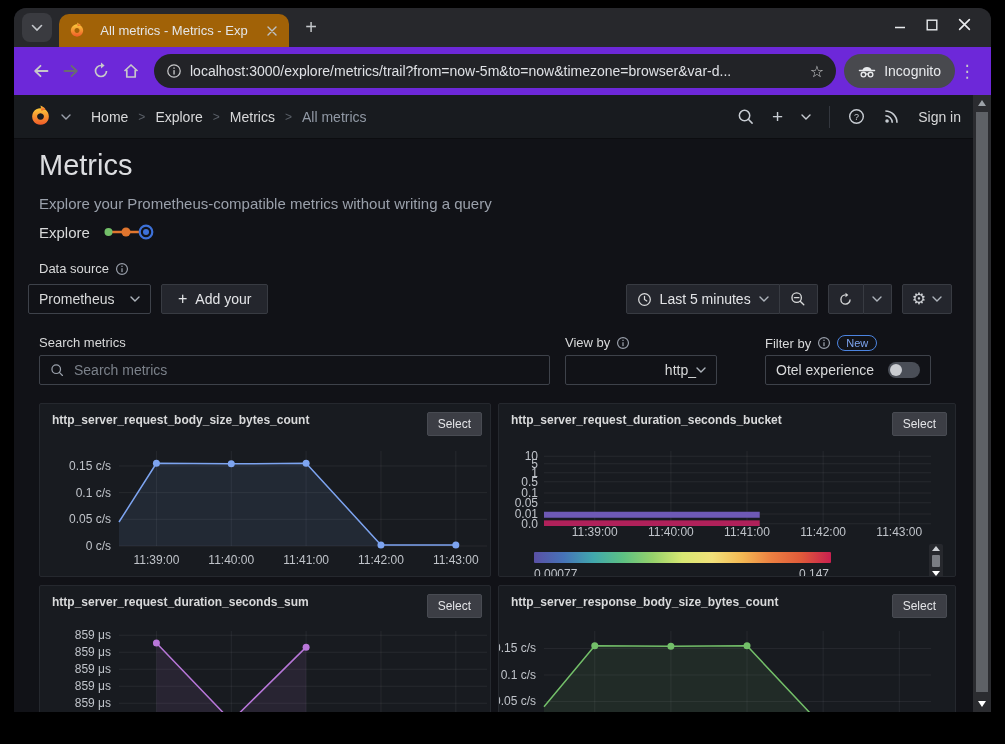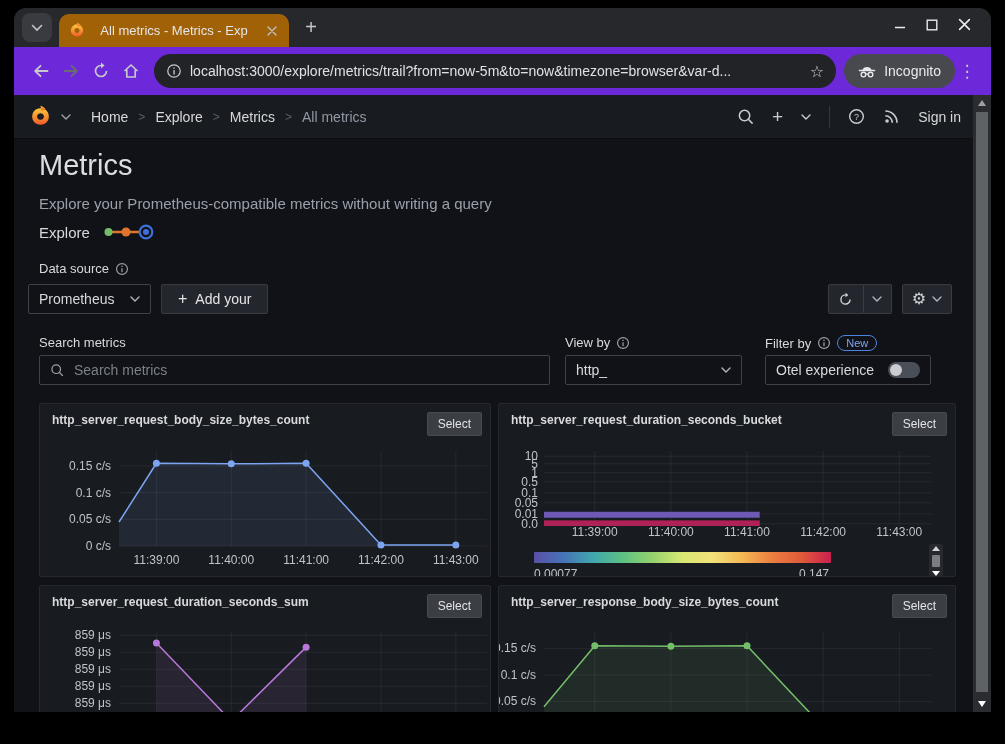--- a/index.html
+++ b/index.html
@@ -54,21 +54,21 @@
   .rf-main{width:36px;justify-content:center;border-radius:2px 0 0 2px;}
   .rf-chev{width:28px;justify-content:center;border-left:none;border-radius:0 2px 2px 0;}
   .settings-btn{padding:0 9px;gap:6px;}
   .gear{font-size:16px;color:#cfd2d6;line-height:1;}
 
   .search-label{position:absolute;left:25px;top:196px;}
   .search-input{position:absolute;left:25px;top:216px;width:511px;padding:0 10px;gap:8px;}
   .search-input input{background:transparent;border:none;outline:none;color:#d8d9da;font-size:14px;flex:1;font-family:inherit;}
   .search-input input::placeholder{color:#7b818a;}
   .viewby-label{position:absolute;left:551px;top:196px;}
-  .viewby-select{position:absolute;left:551px;top:216px;width:177px;padding:0 10px;justify-content:space-between;cursor:pointer;}
+  .viewby-select{position:absolute;left:551px;top:216px;width:152px;padding:0 10px;justify-content:flex-end;cursor:pointer;}
   .filterby-label{position:absolute;left:751px;top:196px;}
   .newbadge{border:1px solid #4c84e0;color:#7da4f0;font-size:11px;border-radius:9px;padding:1px 8px;font-weight:500;text-align:right;}
   .otel-box{position:absolute;left:751px;top:216px;width:166px;padding:0 10px;justify-content:space-between;}
   .toggle{width:32px;height:16px;border-radius:9px;background:#4a4e57;position:relative;cursor:pointer;}
   .toggle .knob{position:absolute;left:2px;top:2px;width:12px;height:12px;border-radius:50%;background:#caccd1;}
 
   
   .panels{position:absolute;left:25px;top:264px;display:grid;grid-template-columns:452px 458px;grid-auto-rows:174px;gap:8px 7px;}
   .panel{position:relative;background:#181b20;border:1px solid #25282e;border-radius:2px;box-sizing:border-box;overflow:hidden;}
   .panel-title{position:absolute;left:12px;top:9px;font-size:12px;font-weight:600;color:#d8d9da;white-space:nowrap;}
@@ -267,20 +267,39 @@
         <span>Prometheus</span>
         <svg width="10" height="6" viewBox="0 0 10 6">
             <polyline points="1,1 5,5 9,1" fill="none" stroke="#aeb4bc" stroke-width="1.4" stroke-linecap="round"></polyline>
           </svg>
       </div>
       <div class="gbtn addlabel">
         <span style="font-size:16px;line-height:1;">+</span>
         <span>Add your</span>
       </div>
       <div class="right-controls">
+        <div class="tp-group">
+          <div class="gbtn tp-main">
+            <svg width="15" height="15" viewBox="0 0 18 18">
+                <circle cx="9" cy="9" r="7" fill="none" stroke="#d8d9da" stroke-width="1.5"></circle>
+                <path d="M9 5.2 V9 L11.8 10.8" fill="none" stroke="#d8d9da" stroke-width="1.5" stroke-linecap="round"></path>
+              </svg>
+            <span>Last 5 minutes</span>
+            <svg width="10" height="6" viewBox="0 0 10 6">
+                <polyline points="1,1 5,5 9,1" fill="none" stroke="#aeb4bc" stroke-width="1.4" stroke-linecap="round"></polyline>
+              </svg>
+          </div>
+          <div class="gbtn tp-zoom">
+            <svg width="16" height="16" viewBox="0 0 18 18">
+                <circle cx="7.5" cy="7.5" r="5.3" fill="none" stroke="#d8d9da" stroke-width="1.5"></circle>
+                <line x1="11.5" y1="11.5" x2="15.5" y2="15.5" stroke="#d8d9da" stroke-width="1.5" stroke-linecap="round"></line>
+                <line x1="5" y1="7.5" x2="10" y2="7.5" stroke="#d8d9da" stroke-width="1.5" stroke-linecap="round"></line>
+              </svg>
+          </div>
+        </div>
         <div class="rf-group">
           <div class="gbtn rf-main">
             <svg width="15" height="15" viewBox="0 0 18 18">
                 <path d="M14.5 9 A5.5 5.5 0 1 1 9 3.5" fill="none" stroke="#d8d9da" stroke-width="1.6"></path>
                 <polygon points="9,0.8 9,6.2 12.4,3.5" fill="#d8d9da"></polygon>
               </svg>
           </div>
           <div class="gbtn rf-chev">
             <svg width="10" height="6" viewBox="0 0 10 6">
                 <polyline points="1,1 5,5 9,1" fill="none" stroke="#aeb4bc" stroke-width="1.4" stroke-linecap="round"></polyline>

